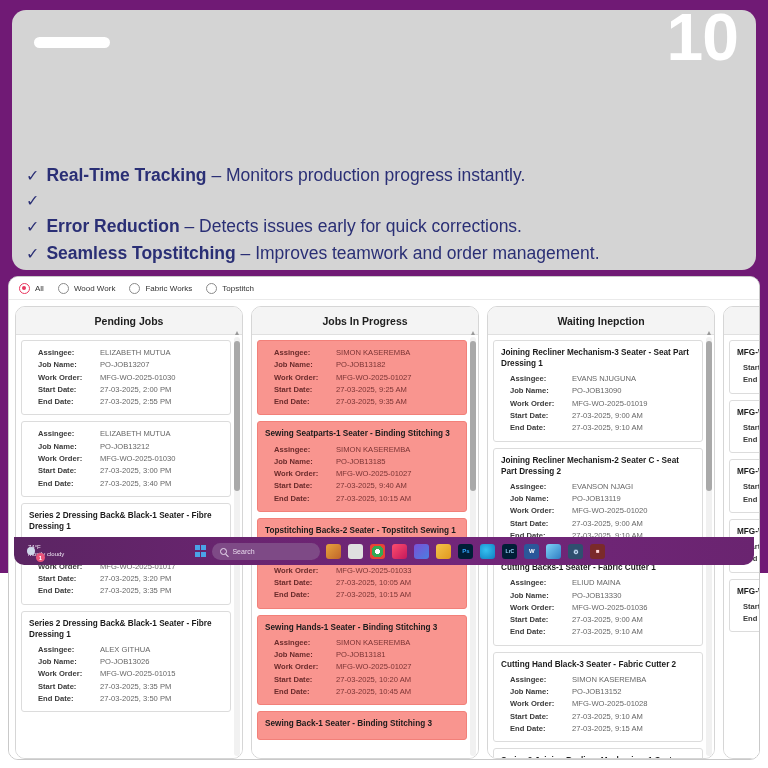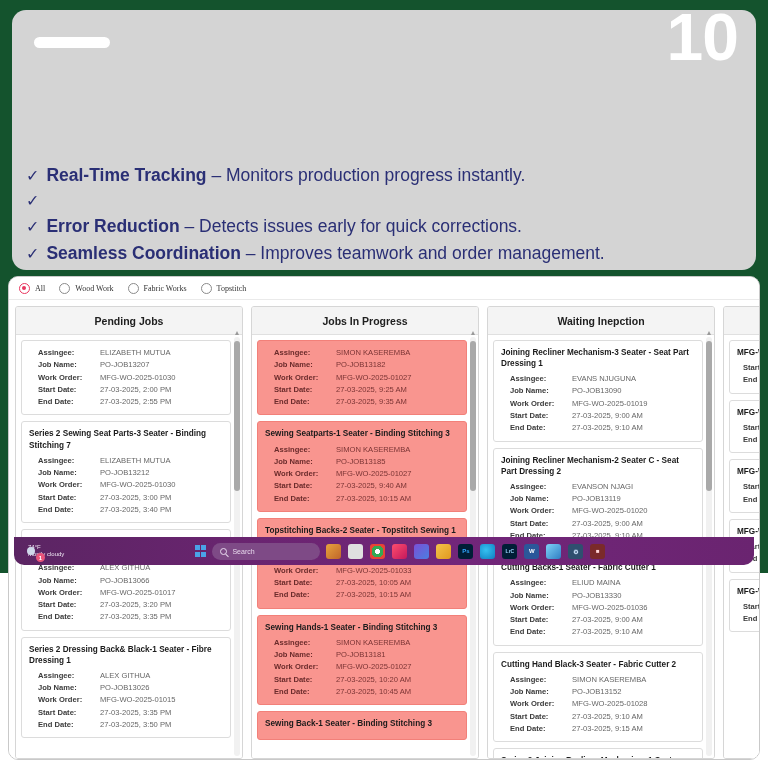--- a/index.html
+++ b/index.html
@@ -2,21 +2,21 @@
 <html><head>
 <meta charset="utf-8">
 <style>
   * { box-sizing: border-box; margin: 0; padding: 0; }
   html, body {
     width: 768px; height: 768px;
     font-family: "Liberation Sans", sans-serif;
     background: #ffffff;
     overflow: hidden;
   }
-  #root { position: relative; width: 768px; height: 573px; background:#14532d; }
+  #root { position: relative; width: 768px; height: 573px; background:#701a75; }
 
   
   .slide {
     position: absolute; left: 12px; top: 10px;
     width: 744px; height: 260px;
     background: #d4d4d4;
     border-radius: 14px;
     overflow: hidden;
   }
   .slide-bar {
@@ -67,33 +67,33 @@
   .radio-dot {
     width: 11px; height: 11px; border-radius: 50%;
     border: 1.4px solid #8a8a8a; background: #fff;
     display: inline-block; position: relative; flex: 0 0 auto;
   }
   .radio-dot.on { border-color: #e8375f; }
   .radio-dot.on::after {
     content: ""; position: absolute; left: 2.2px; top: 2.2px;
     width: 4.2px; height: 4.2px; border-radius: 50%; background: #e8375f;
   }
-  .radio-label { font-size: 8px; color: #333; font-family: Liberation Serif, serif; }
+  .radio-label { font-size: 8px; color: #333; }
 
   
   .board {
     display: flex; gap: 8px; padding: 6px 0 0 6px;
     height: calc(100% - 23px);
     background: #ffffff;
   }
   .column {
     flex: 0 0 228px;
     background: #ffffff;
     border: 1px solid #d6d6d6;
-    border-radius: 3px;
+    border-radius: 10px;
     display: flex; flex-direction: column;
     overflow: hidden;
     position: relative;
   }
   .column.partial { flex: 0 0 74px; }
   .col-head {
     height: 28px; background: #f4f4f4;
     border-bottom: 1px solid #e0e0e0;
     display: flex; align-items: center; justify-content: center;
     font-size: 10.5px; font-weight: 700; color: #202020;
@@ -207,21 +207,21 @@
       </div>
       <div class="bullet">
         <span class="tick">✓</span>
       </div>
       <div class="bullet">
         <span class="tick">✓</span>
         <span><span class="b-strong">Error Reduction</span><span class="b-rest"> – Detects issues early for quick corrections.</span></span>
       </div>
       <div class="bullet">
         <span class="tick">✓</span>
-        <span><span class="b-strong">Seamless Coordination</span><span class="b-rest"> – Improves teamwork and order management.</span></span>
+        <span><span class="b-strong">Seamless Topstitching</span><span class="b-rest"> – Improves teamwork and order management.</span></span>
       </div>
     </div>
   </div>
 
   <div class="app-window">
 
     <div class="filter-bar">
       <div class="radio-item">
         <span class="radio-dot on"></span>
         <span class="radio-label">All</span>
@@ -261,21 +261,20 @@
             <div class="card-row">
                 <span class="k">Start Date:</span>
                 <span class="v">27-03-2025, 2:00 PM</span>
               </div>
             <div class="card-row">
                 <span class="k">End Date:</span>
                 <span class="v">27-03-2025, 2:55 PM</span>
               </div>
           </div>
           <div class="card">
-            <div class="card-title">Series 2 Sewing Seat Parts-3 Seater - Binding Stitching 7</div>
             <div class="card-row">
                 <span class="k">Assingee:</span>
                 <span class="v">ELIZABETH MUTUA</span>
               </div>
             <div class="card-row">
                 <span class="k">Job Name:</span>
                 <span class="v">PO-JOB13212</span>
               </div>
             <div class="card-row">
                 <span class="k">Work Order:</span>

